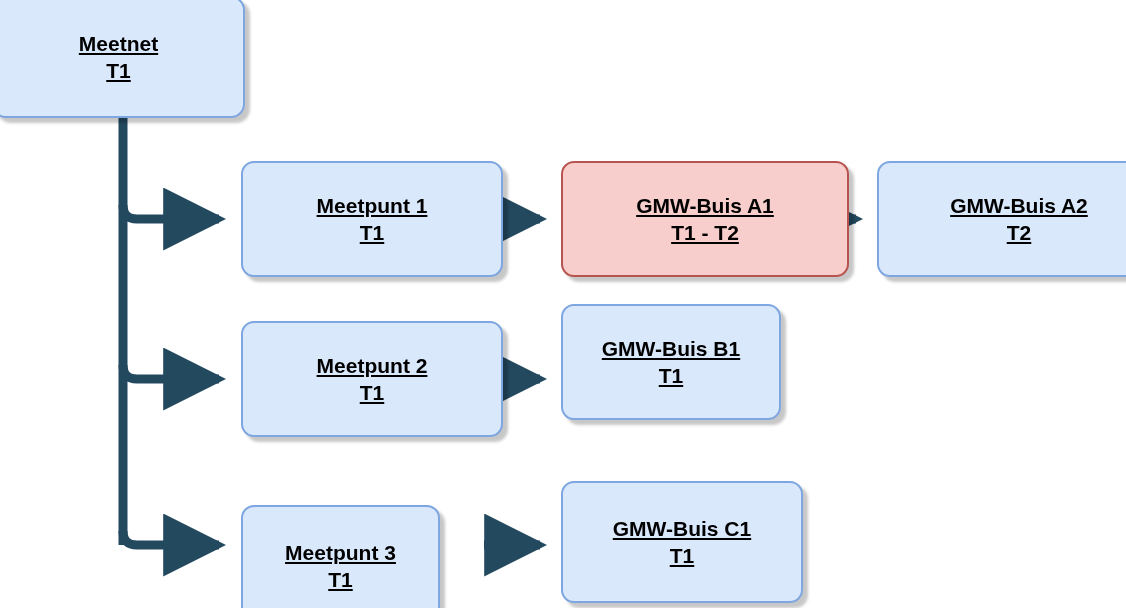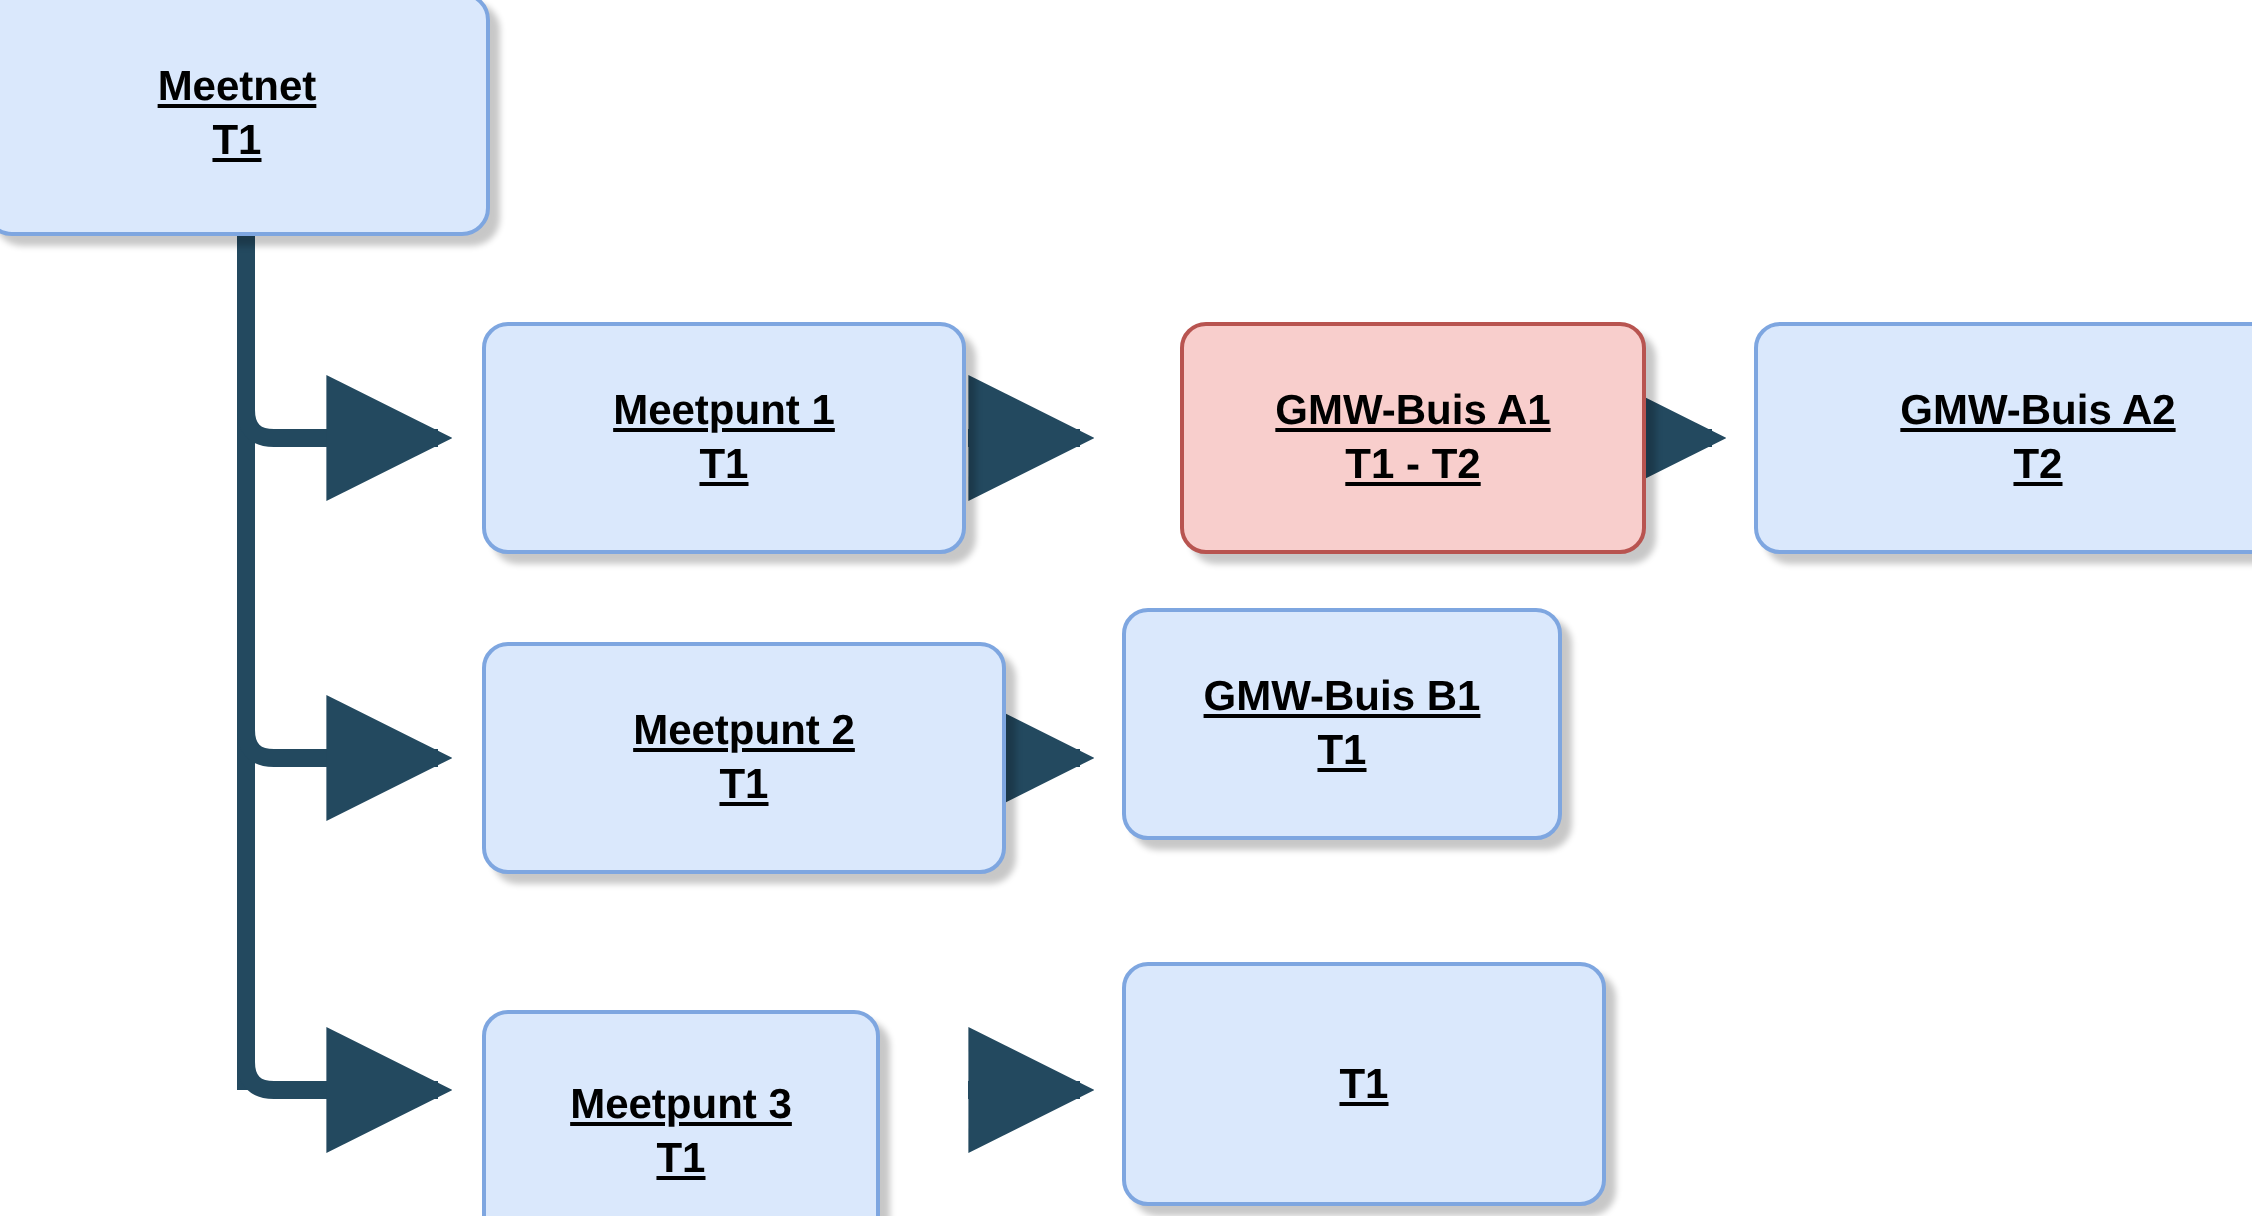--- a/index.html
+++ b/index.html
@@ -58,22 +58,22 @@
     text-decoration: underline;
   }
   
   #node-meetnet {
     left: -8px;
     top: -4px;
     width: 253px;
     height: 122px;
     border-radius: 14px;
   }
-  #node-meetpunt-1 { left: 241px; top: 161px; width: 242px; height: 116px; }
-  #node-gmw-a1     { left: 561px; top: 161px; width: 233px; height: 116px; margin-left: 29px; }
+  #node-meetpunt-1 { left: 241px; top: 161px; width: 262px; height: 116px; }
+  #node-gmw-a1     { left: 561px; top: 161px; width: 288px; height: 116px; }
   #node-gmw-a2     { left: 877px; top: 161px; width: 284px; height: 116px; }
 
   #node-meetpunt-2 { left: 241px; top: 321px; width: 262px; height: 116px; }
   #node-gmw-b1     { left: 561px; top: 304px; width: 220px; height: 116px; }
 
   #node-meetpunt-3 { left: 241px; top: 505px; width: 199px; height: 122px; }
   #node-gmw-c1     { left: 561px; top: 481px; width: 242px; height: 122px; }
 </style>
 </head>
 <body>
@@ -133,16 +133,17 @@
     <span class="line1">GMW-Buis B1</span>
     <span class="line2">T1</span>
   </div>
 
   <div class="node blue" id="node-meetpunt-3">
     <span class="line1">Meetpunt 3</span>
     <span class="line2">T1</span>
   </div>
 
   <div class="node blue" id="node-gmw-c1">
+    <span class="line1">GMW-Buis C1</span>
     <span class="line2">T1</span>
   </div>
 
 </div>
 
 </body></html>

